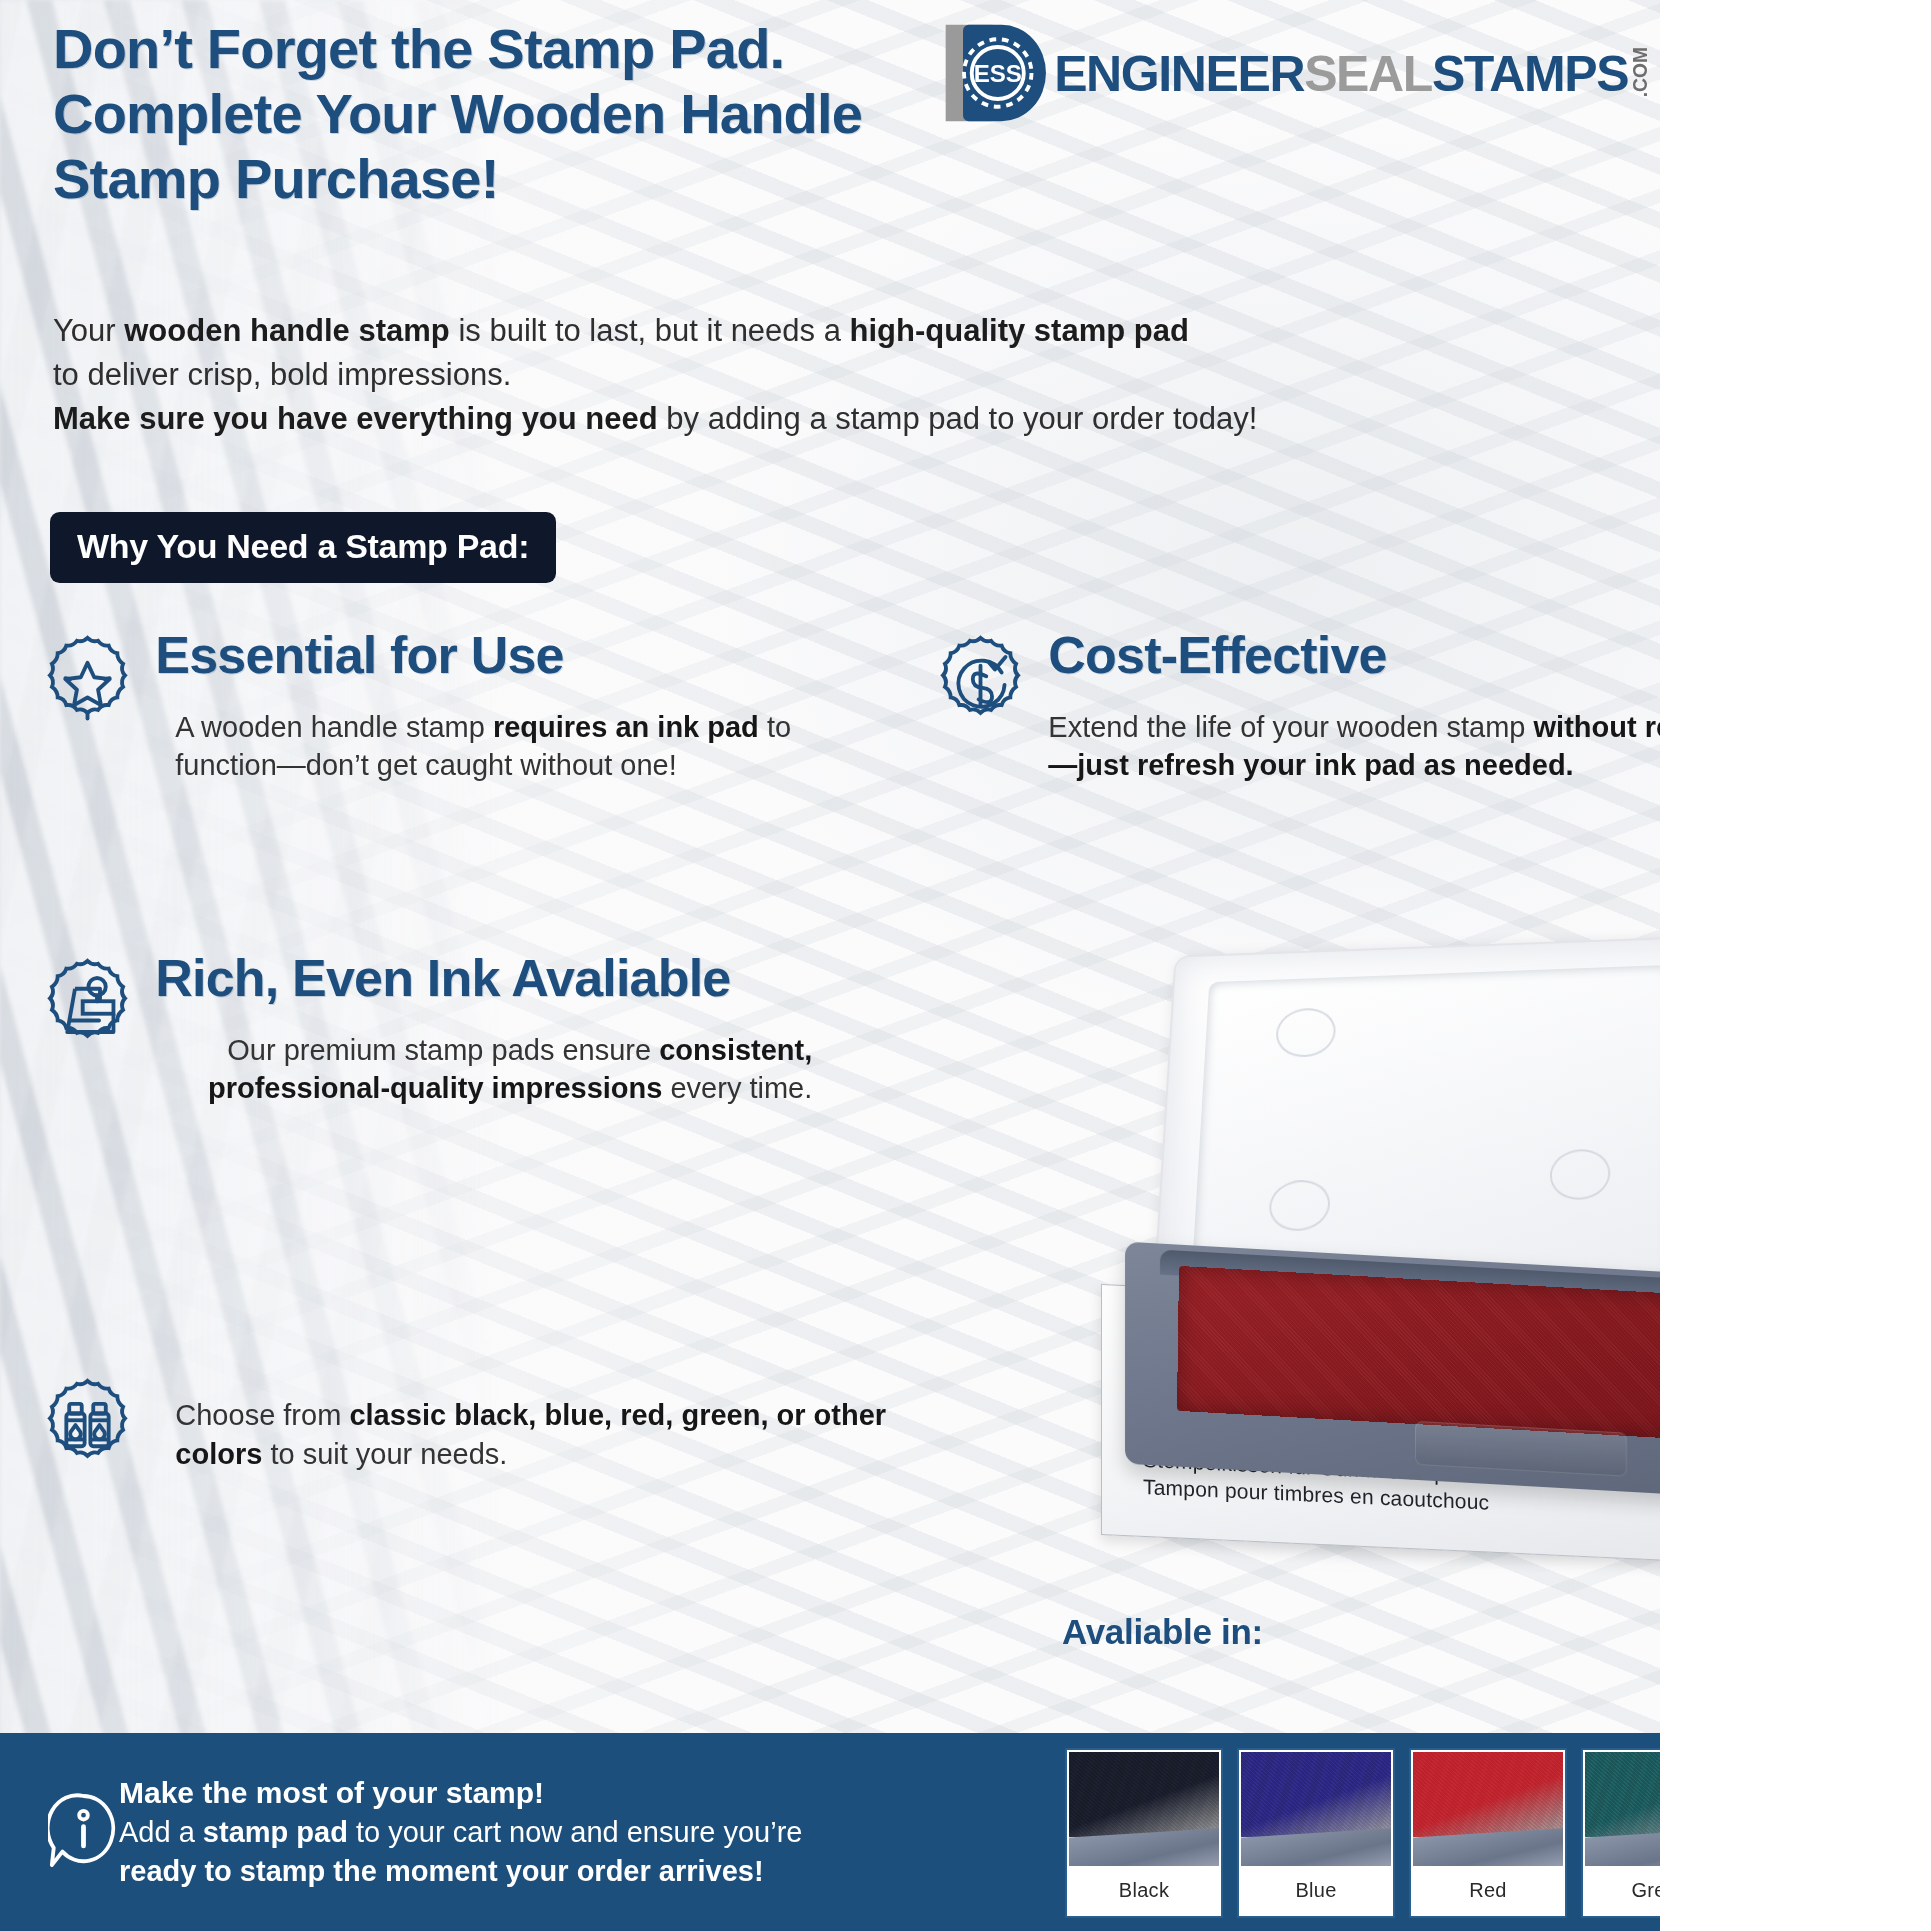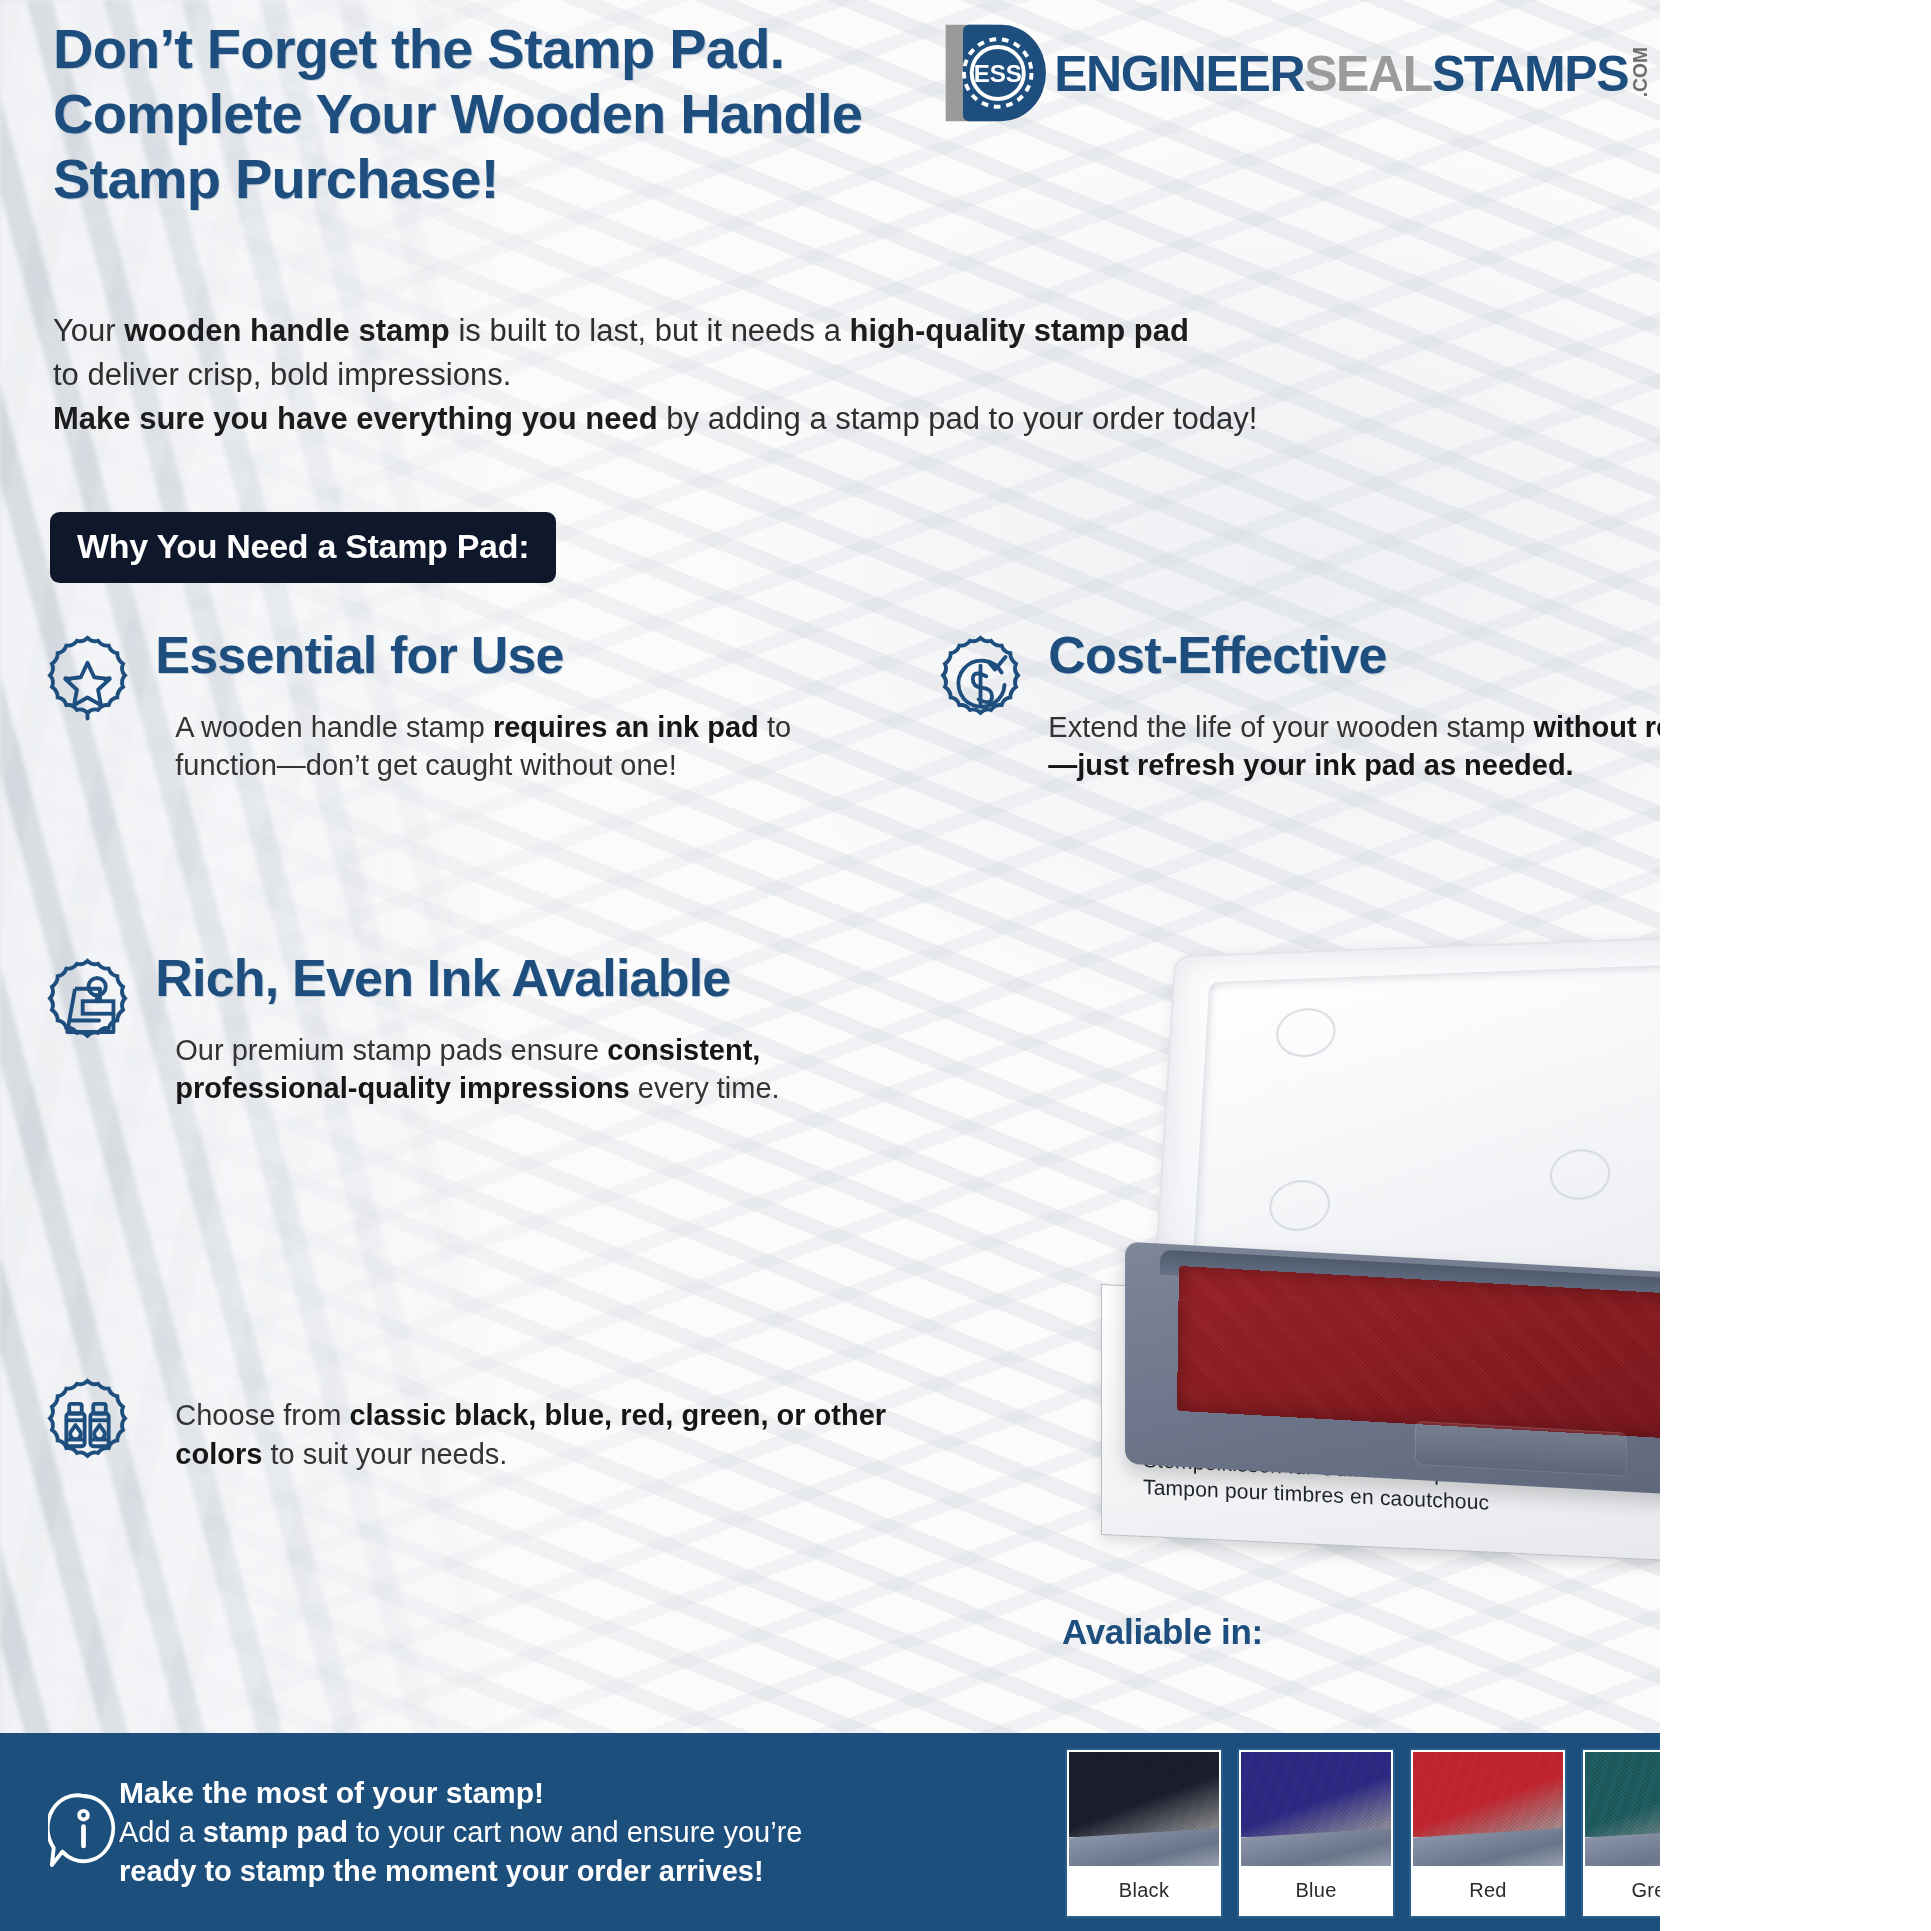--- a/index.html
+++ b/index.html
@@ -104,21 +104,21 @@
   }
   .feat-text b { font-weight:bold; color:#161616; }
 
   #feat-essential   { left:39px;  top:628px;  width:898px; }
   #feat-cost        { left:932px; top:628px;  width:966px; }
   #feat-rich        { left:39px;  top:951px;  width:850px; }
   #feat-colors      { left:39px;  top:1371px; width:966px; }
 
   #feat-essential .feat-text { width:695px; }
   #feat-cost .feat-text      { width:772px; margin-left:0; }
-  #feat-rich .feat-text      { width:637px; }
+  #feat-rich .feat-text      { width:637px;text-align:right; }
   #feat-colors .feat-text    { width:753px; }
 
   
   .product {
     position:absolute; left:1057px; top:941px; width:782px; height:637px;
   }
   .prod-shadow {
     position:absolute; left:29px; top:502px; width:714px; height:126px;
     background:radial-gradient(ellipse at center, rgba(120,125,135,0.30) 0%, rgba(255,255,255,0) 70%);
     filter:blur(5.8px);

